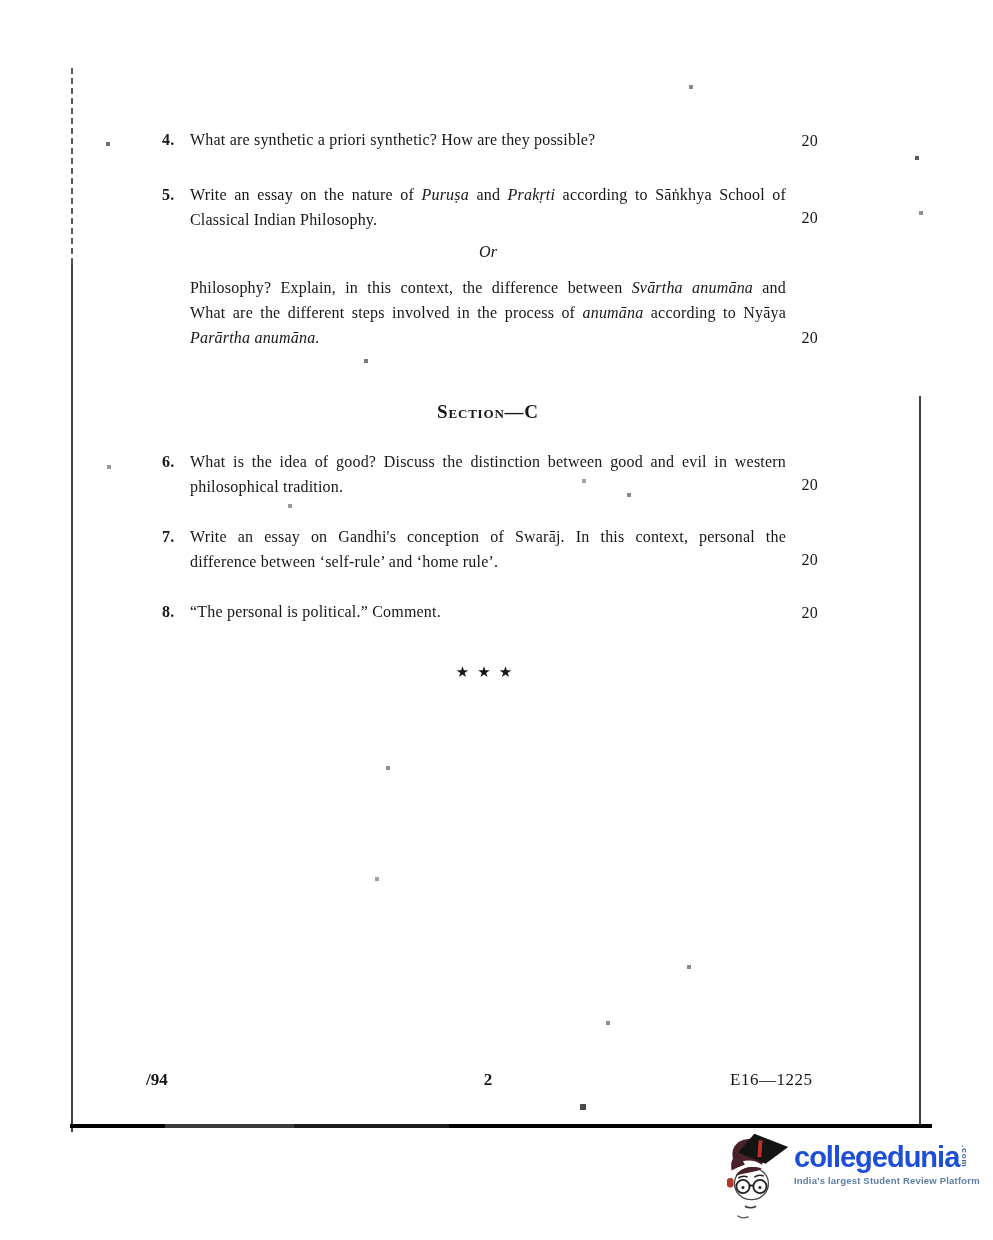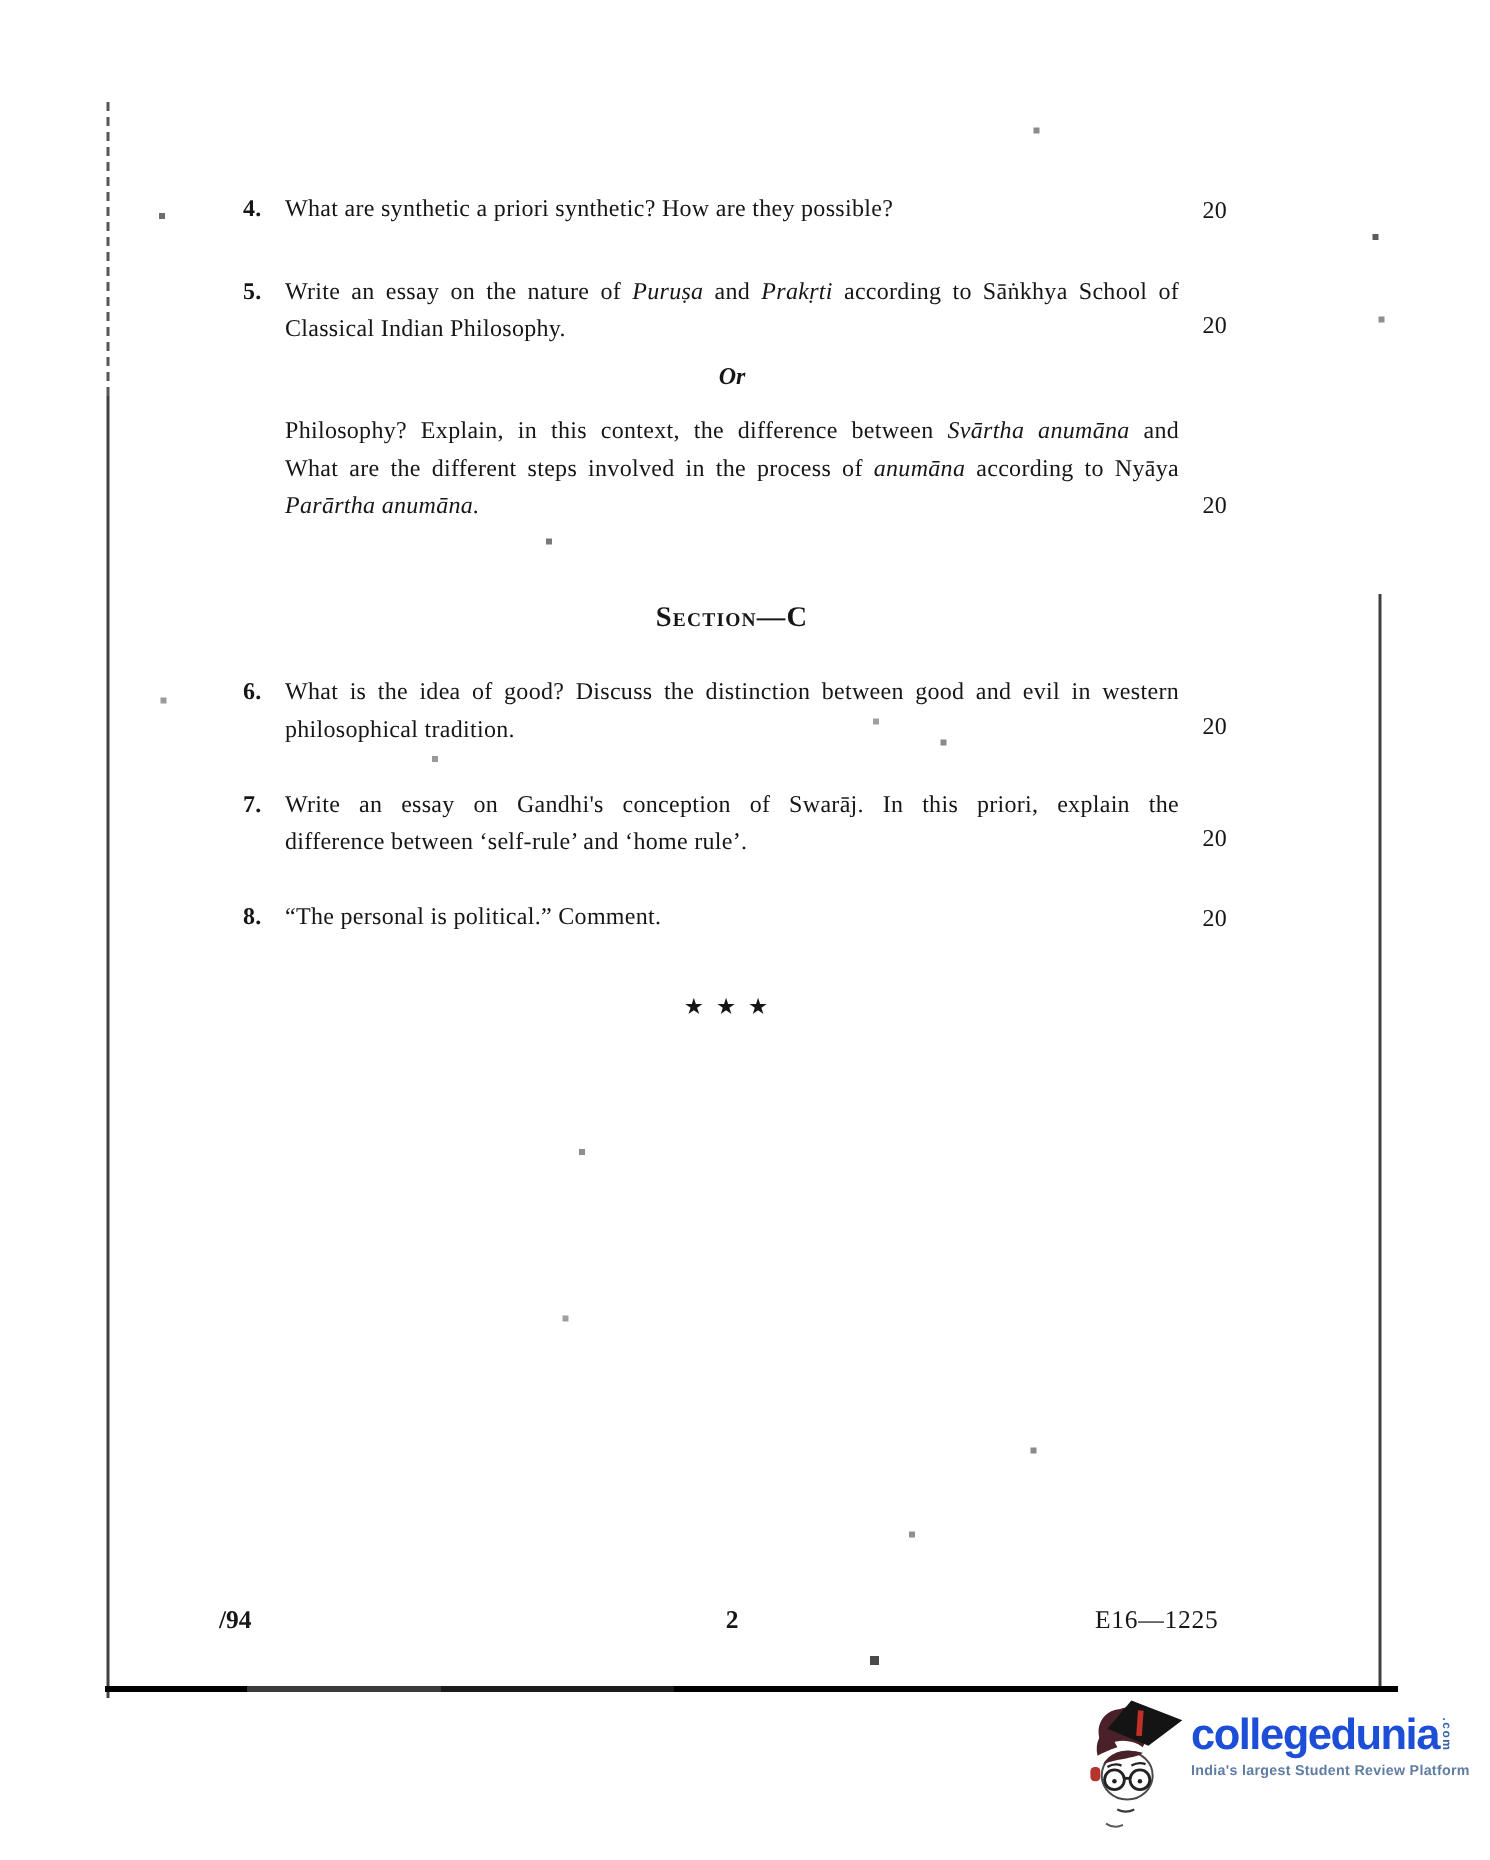--- a/index.html
+++ b/index.html
@@ -12,21 +12,21 @@
   .q { position:absolute; left:162px; width:656px; font-size:16px; line-height:25px; letter-spacing:0.2px; }
   .q-num { position:absolute; left:0; top:0; font-weight:bold; }
   .q-body { margin-left:28px; width:596px; }
   .jl { text-align:justify; text-align-last:justify; }
   .jl-last { text-align:justify; text-align-last:left; }
   .q-marks { position:absolute; right:0; top:1px; }
   .marks-l2 { top:23px; }
   .marks-l3 { top:50px; }
   .it { font-style:italic; }
   .center-line { position:absolute; left:190px; width:596px; text-align:center; font-size:16px; line-height:25px; }
-  #q4 { top:127px; } #q5 { top:182px; } #or-line { top:239px; font-style:italic; font-weight:bold; }
+  #q4 { top:127px; } #q5 { top:182px; } #or-line { top:239px; font-style:italic; font-weight:normal; }
   #q5-or { top:275px; } #section-head { top:399px; font-variant:small-caps; font-weight:bold; font-size:19px; letter-spacing:0.8px;text-align:center; }
   #q6 { top:449px; } #q7 { top:524px; } #q8 { top:599px; }
   #stars { top:660px; font-size:15px; letter-spacing:8px; }
   
   .footer-item { position:absolute; font-size:17px; }
   #footer-left { left:146px; top:1070px; font-weight:bold; }
   #footer-center { left:190px; width:596px; top:1070px; text-align:center; font-weight:bold; }
   #footer-right { left:730px; top:1070px; letter-spacing:0.5px; }
   
   .scan-line { position:absolute; }
@@ -96,21 +96,21 @@
     <div class="q-body">
       <div class="jl"><span>What is the idea of good? Discuss the distinction between good and evil in western</span></div>
       <div class="jl-last"><span>philosophical tradition.</span></div>
     </div>
     <span class="q-marks marks-l2">20</span>
   </div>
 
   <div class="q" id="q7">
     <span class="q-num">7.</span>
     <div class="q-body">
-      <div class="jl"><span>Write an essay on Gandhi's conception of Swarāj. In this priori, explain the</span></div>
+      <div class="jl"><span>Write an essay on Gandhi's conception of Swarāj. In this context, personal the</span></div>
       <div class="jl-last"><span>difference between ‘self-rule’ and ‘home rule’.</span></div>
     </div>
     <span class="q-marks marks-l2">20</span>
   </div>
 
   <div class="q" id="q8">
     <span class="q-num">8.</span>
     <div class="q-body">
       <div class="jl-last"><span>“The personal is political.” Comment.</span></div>
     </div>

